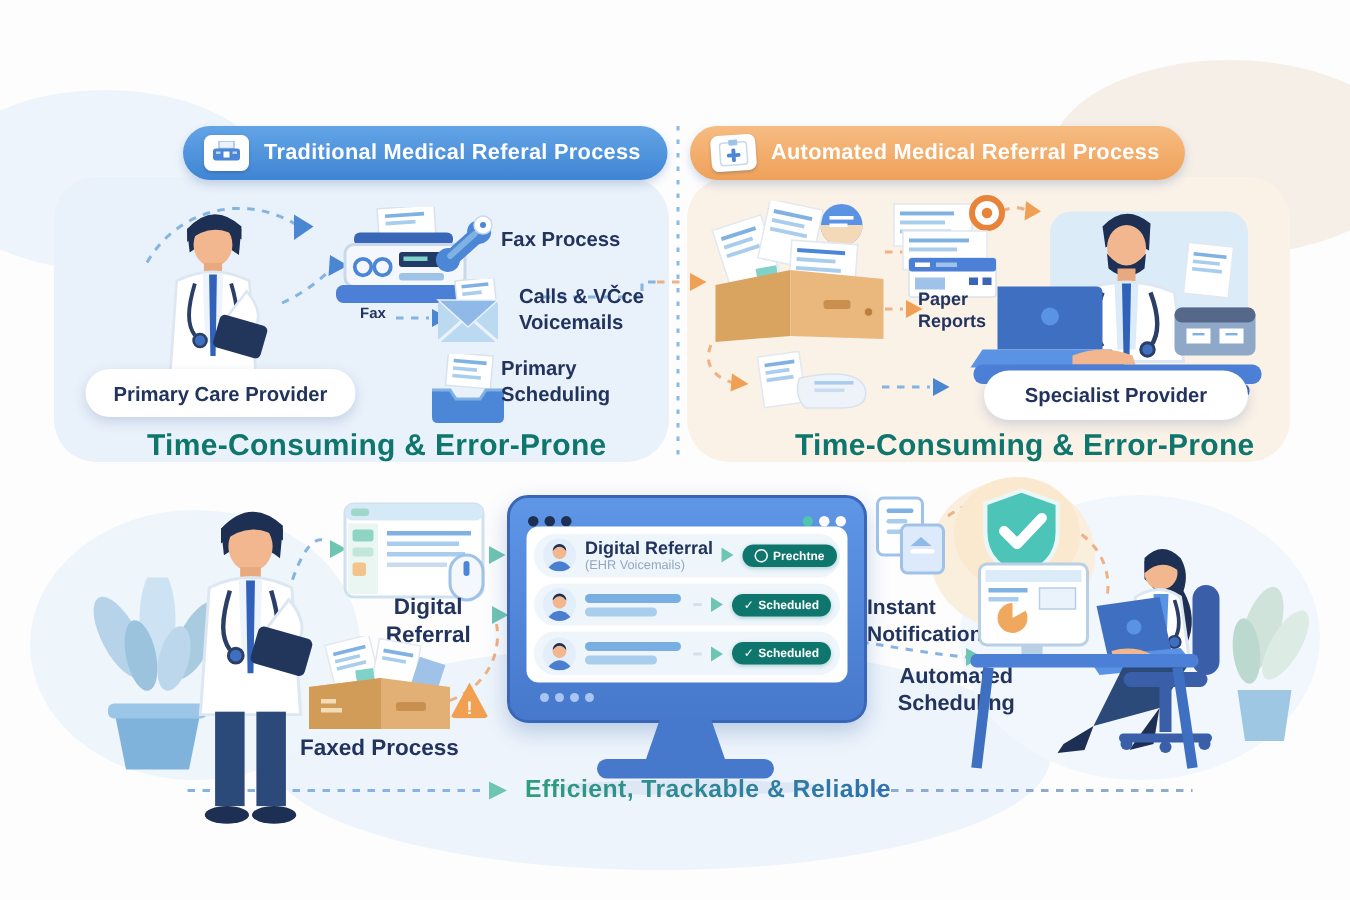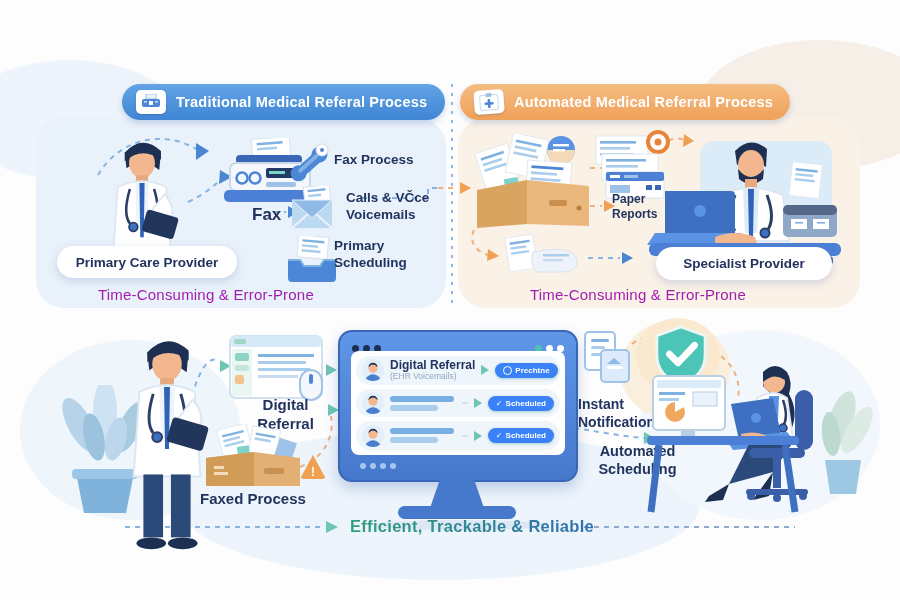--- a/index.html
+++ b/index.html
@@ -17,34 +17,34 @@
   
   .title{left:0;top:26px;width:900px;text-align:center;font-size:25px;font-weight:bold;color:#1e2d55;letter-spacing:.2px;}
   
   .banner{height:36px;border-radius:19px;display:flex;align-items:center;gap:10px;padding:0 14px;box-sizing:border-box;box-shadow:0 3px 6px rgba(70,110,180,.25);}
   .banner-blue{left:122px;top:84px;width:323px;background:linear-gradient(180deg,#63a4e6,#3f85d4);}
   .banner-orange{left:460px;top:84px;width:330px;background:linear-gradient(180deg,#f6bc82,#efa159);}
   .banner-label{color:#ffffff;font-size:14.5px;font-weight:bold;letter-spacing:.2px;white-space:nowrap;}
   .banner-tile{width:30px;height:24px;background:#ffffff;border-radius:5px;display:flex;align-items:center;justify-content:center;box-shadow:0 1px 2px rgba(40,70,120,.3);}
   
   .lbl{font-size:13.5px;font-weight:bold;color:#22345e;line-height:1.25;}
-  .caption{font-size:15px;font-weight:normal;color:#a21caf;letter-spacing:.2px;}
+  .caption{font-size:20px;font-weight:bold;color:#0f766e;letter-spacing:.2px;}
   .pillbox{background:#ffffff;border-radius:17px;display:flex;align-items:center;justify-content:center;
     box-shadow:0 3px 8px rgba(90,120,170,.25);font-size:13.5px;font-weight:bold;color:#22345e;}
   
   .monitor{left:338px;top:330px;width:240px;height:152px;background:linear-gradient(180deg,#5f96e6,#4678cc);
     border-radius:14px;border:2px solid #3a66b8;box-sizing:border-box;box-shadow:0 6px 14px rgba(70,110,180,.3);}
   .mdot{width:7px;height:7px;border-radius:50%;display:inline-block;margin-right:4px;}
   .screen{position:absolute;left:11px;top:19px;width:214px;height:104px;background:#ffffff;border-radius:8px;padding:5px;box-sizing:border-box;display:flex;flex-direction:column;gap:4px;}
   .srow{background:#eef5fb;border-radius:14px;display:flex;align-items:center;gap:6px;padding:2px 6px;flex:1;}
   .srow .avatar{width:22px;height:22px;border-radius:50%;overflow:hidden;flex:0 0 auto;background:#e3eefb;}
   .row-head{font-size:12px;font-weight:bold;color:#22345e;line-height:1.05;white-space:nowrap;}
   .row-sub{font-size:8.5px;color:#93a7bf;line-height:1.1;white-space:nowrap;}
   .tri-right{width:0;height:0;border-top:5px solid transparent;border-bottom:5px solid transparent;border-left:8px solid #6fc5b4;flex:0 0 auto;}
-  .pill{background:#3b82f6;border-radius:10px;color:#ffffff;font-size:8px;font-weight:bold;
+  .pill{background:#0f766e;border-radius:10px;color:#ffffff;font-size:8px;font-weight:bold;
     display:flex;align-items:center;gap:3px;padding:3px 8px;white-space:nowrap;box-shadow:0 1px 3px rgba(60,150,140,.4);}
   .pill .ring{width:7px;height:7px;border:1.5px solid #ffffff;border-radius:50%;display:inline-block;}
   .bar{height:6px;border-radius:3px;background:#79aee2;}
   .bar2{height:6px;border-radius:3px;background:#a9cdec;}
   .hline{height:2px;background:#d4e0ec;border-radius:1px;}
   .stand-neck{left:430px;top:480px;width:54px;height:28px;background:#4678cc;clip-path:polygon(18% 0,82% 0,100% 100%,0 100%);}
   .stand-base{left:398px;top:506px;width:118px;height:13px;background:#4678cc;border-radius:7px;}
   .stand-shadow{left:370px;top:520px;width:180px;height:10px;background:#dde8f4;border-radius:50%;}
   
   .grad-caption{font-size:16.5px;font-weight:bold;color:#2e7fa0;letter-spacing:.3px;white-space:nowrap;}
@@ -175,21 +175,21 @@
       <rect x="14" y="17" width="66" height="9" rx="4" fill="#3a66b8"></rect>
       <rect x="8" y="25" width="80" height="28" rx="6" fill="#f4f8fc" stroke="#c9d9ea" stroke-width="2"></rect>
       <rect x="44" y="30" width="32" height="10" rx="2" fill="#223a66"></rect>
       <rect x="47" y="33" width="16" height="3" fill="#7fd2c8"></rect>
       <circle cx="20" cy="40" r="5.5" fill="none" stroke="#4c86d6" stroke-width="2.5"></circle>
       <circle cx="33" cy="40" r="5.5" fill="none" stroke="#4c86d6" stroke-width="2.5"></circle>
       <rect x="44" y="44" width="30" height="5" rx="2" fill="#9fc3e8"></rect>
       <rect x="2" y="52" width="92" height="12" rx="5" fill="#4c7fd6"></rect>
     </svg>
   </div>
-  <div class="abs lbl" style="left:252px;top:204px;font-size:17px;">Fax</div>
+  <div class="abs lbl" style="left:240px;top:204px;font-size:10px;">Fax</div>
 
   <div class="abs" style="left:288px;top:140px;width:42px;height:42px;">
     <svg width="42" height="42" viewBox="0 0 42 42">
       <g transform="rotate(-42 21 24)">
           <rect x="2" y="19" width="38" height="11" rx="5.5" fill="#4c86d6"></rect>
           <circle cx="7" cy="24" r="8" fill="#4c86d6"></circle>
           <circle cx="35" cy="24" r="8" fill="#4c86d6"></circle>
           <rect x="8" y="21" width="26" height="4" rx="2" fill="#7fb1e3"></rect>
         </g>
       <circle cx="34" cy="10" r="6" fill="#ffffff" stroke="#c9d9ea"></circle>

